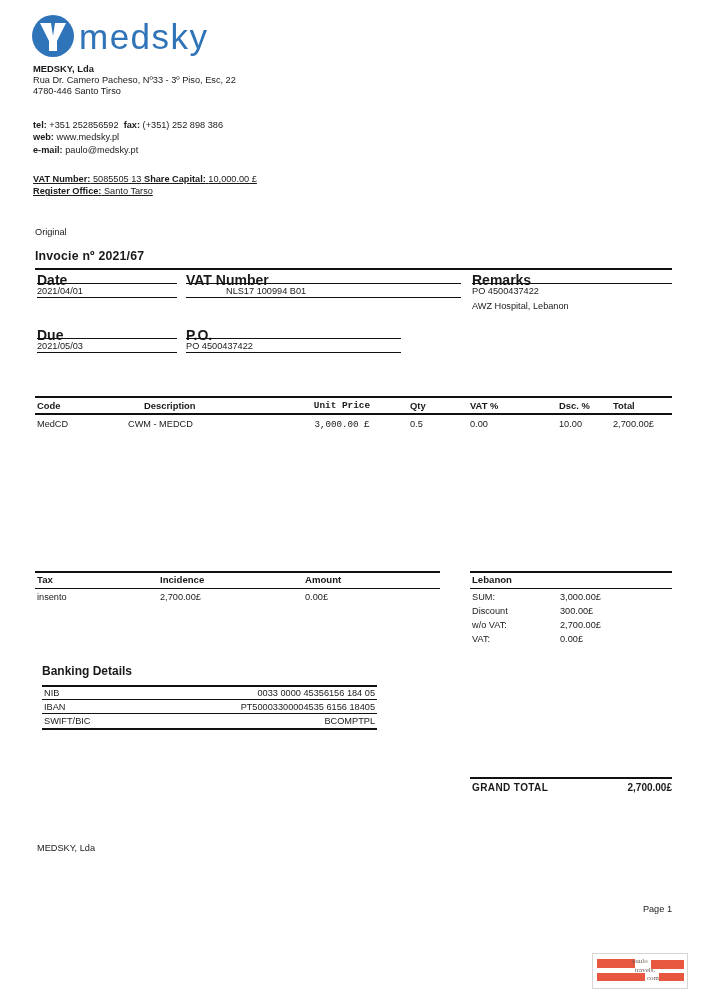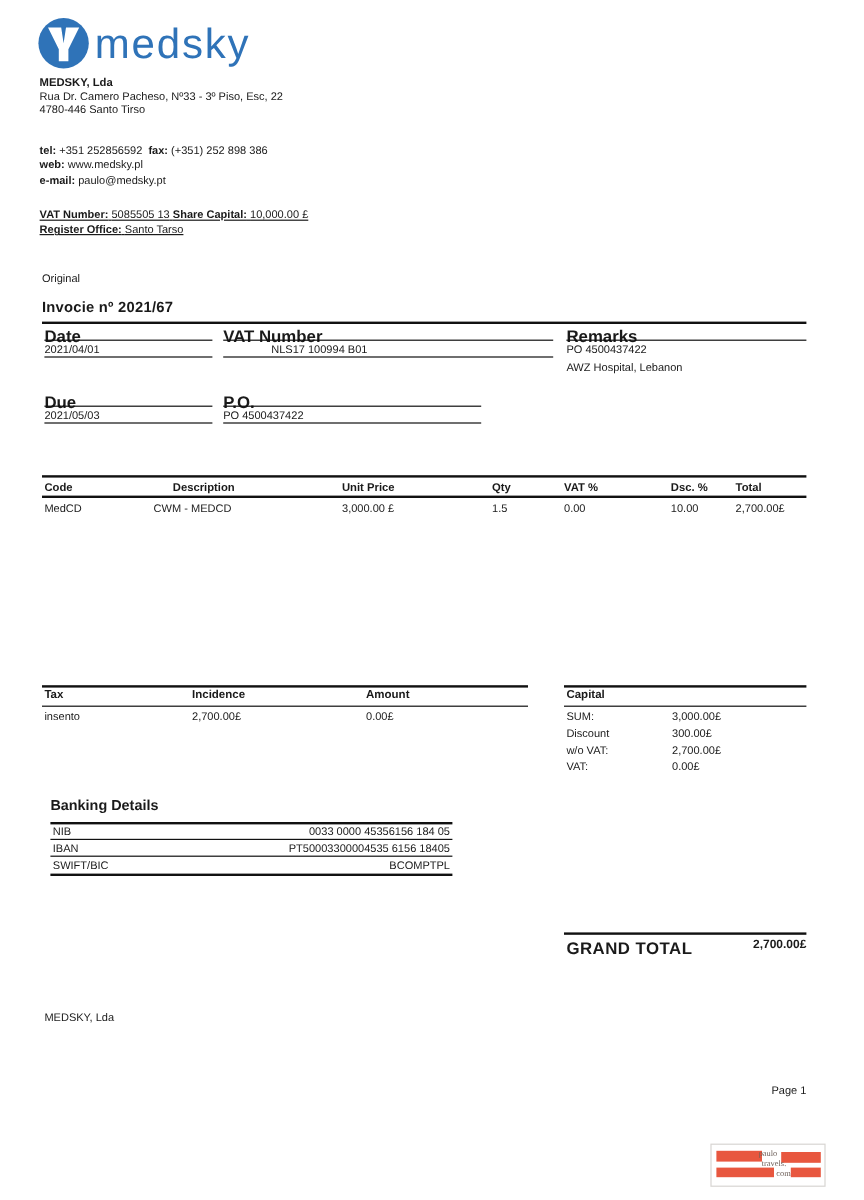--- a/index.html
+++ b/index.html
@@ -116,21 +116,21 @@
     font-size: 9.2px;
   }
 
   
   .items-head, .items-cell {
     position: absolute;
     font-size: 9.4px;
   }
   .items-head { font-weight: bold; }
   .items-cell { font-size: 9.2px; }
-  .ralign { text-align: left; }
+  .ralign { text-align: center; font-family: Liberation Mono, monospace; }
 
   
   .sec-head {
     position: absolute;
     font-size: 9.6px;
     font-weight: bold;
   }
   .sec-cell {
     position: absolute;
     font-size: 9.2px;
@@ -154,21 +154,21 @@
     font-size: 9.2px;
     text-align: right;
     width: 200px;
   }
 
   
   .gt-label {
     position: absolute;
     left: 472px;
     top: 782px;
-    font-size: 14px;
+    font-size: 10px;
     font-weight: bold;
     letter-spacing: 0.4px;
   }
   .gt-value {
     position: absolute;
     left: 560px;
     top: 782px;
     width: 112px;
     text-align: right;
     font-size: 10px;
@@ -315,39 +315,39 @@
   <div class="items-head" style="left:410px; top:400px;">Qty</div>
   <div class="items-head" style="left:470px; top:400px;text-align:center;">VAT %</div>
   <div class="items-head" style="left:559px; top:400px;">Dsc. %</div>
   <div class="items-head" style="left:613px; top:400px;">Total</div>
 
   <div class="rule" style="left:35px; top:413px; width:637px; height:1.5px;"></div>
 
   <div class="items-cell" style="left:37px; top:419px;">MedCD</div>
   <div class="items-cell" style="left:128px; top:419px;">CWM - MEDCD</div>
   <div class="items-cell ralign" style="left:285px; top:419px; width:114px;">3,000.00 £</div>
-  <div class="items-cell" style="left:410px; top:419px;">1.5</div>
+  <div class="items-cell" style="left:410px; top:419px;">0.5</div>
   <div class="items-cell" style="left:470px; top:419px;">0.00</div>
   <div class="items-cell" style="left:559px; top:419px;">10.00</div>
   <div class="items-cell" style="left:613px; top:419px;">2,700.00£</div>
 
   <div class="rule" style="left:35px; top:571px; width:405px; height:1.5px;"></div>
 
   <div class="sec-head" style="left:37px; top:574px;">Tax</div>
   <div class="sec-head" style="left:160px; top:574px;">Incidence</div>
   <div class="sec-head" style="left:305px; top:574px;">Amount</div>
 
   <div class="rule" style="left:35px; top:588px; width:405px; height:1px;"></div>
 
   <div class="sec-cell" style="left:37px; top:592px;">insento</div>
   <div class="sec-cell" style="left:160px; top:592px;">2,700.00£</div>
   <div class="sec-cell" style="left:305px; top:592px;">0.00£</div>
 
   <div class="rule" style="left:470px; top:571px; width:202px; height:1.5px;"></div>
-  <div class="sec-head" style="left:472px; top:574px;">Capital</div>
+  <div class="sec-head" style="left:472px; top:574px;">Lebanon</div>
   <div class="rule" style="left:470px; top:588px; width:202px; height:1px;"></div>
 
   <div class="sec-cell" style="left:472px; top:592px;">SUM:</div>
   <div class="sec-cell" style="left:560px; top:592px;">3,000.00£</div>
 
   <div class="sec-cell" style="left:472px; top:606px;">Discount</div>
   <div class="sec-cell" style="left:560px; top:606px;">300.00£</div>
 
   <div class="sec-cell" style="left:472px; top:620px;">w/o VAT:</div>
   <div class="sec-cell" style="left:560px; top:620px;">2,700.00£</div>

